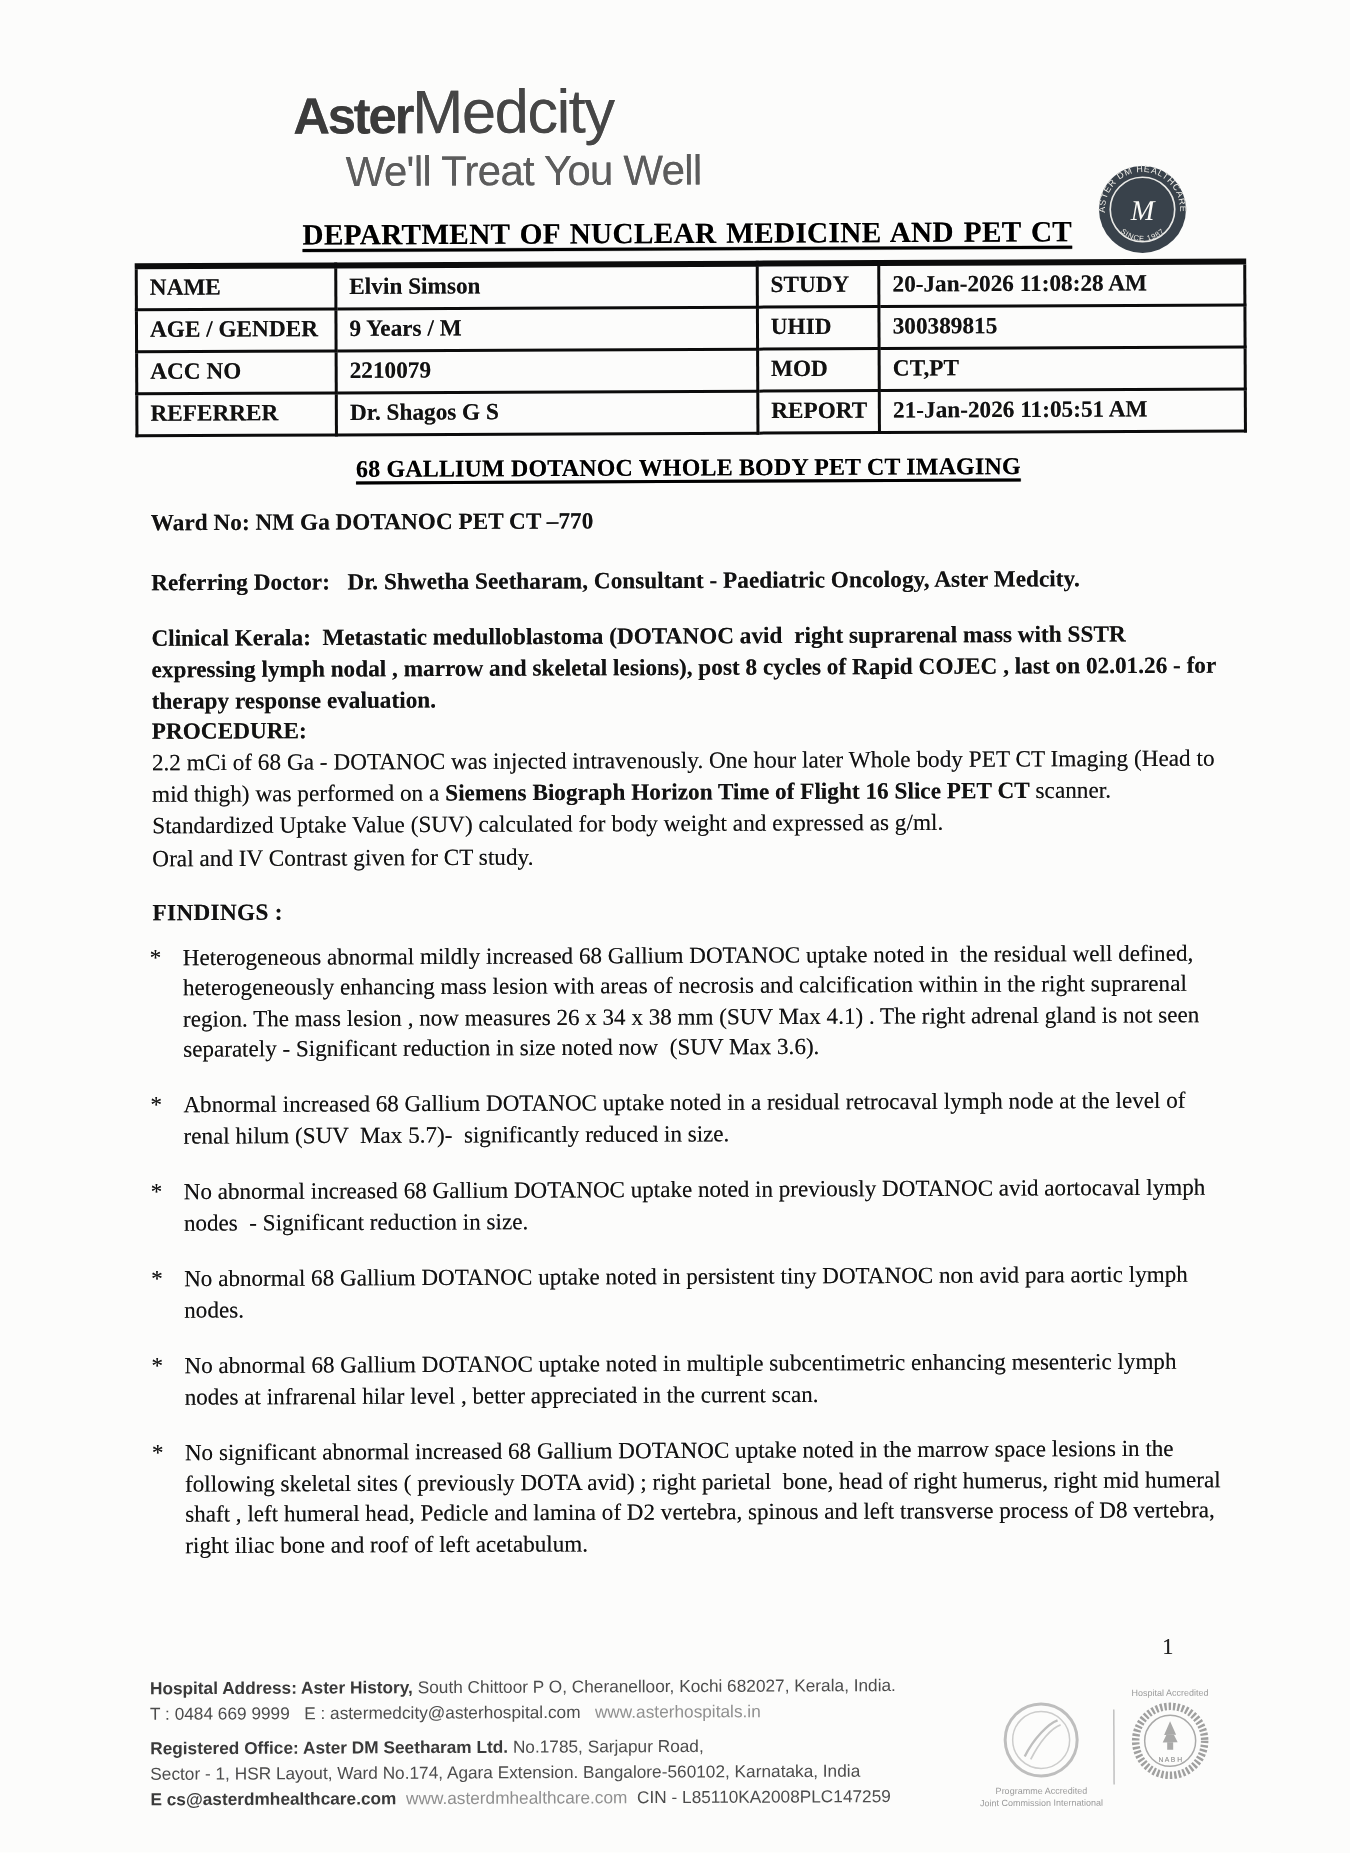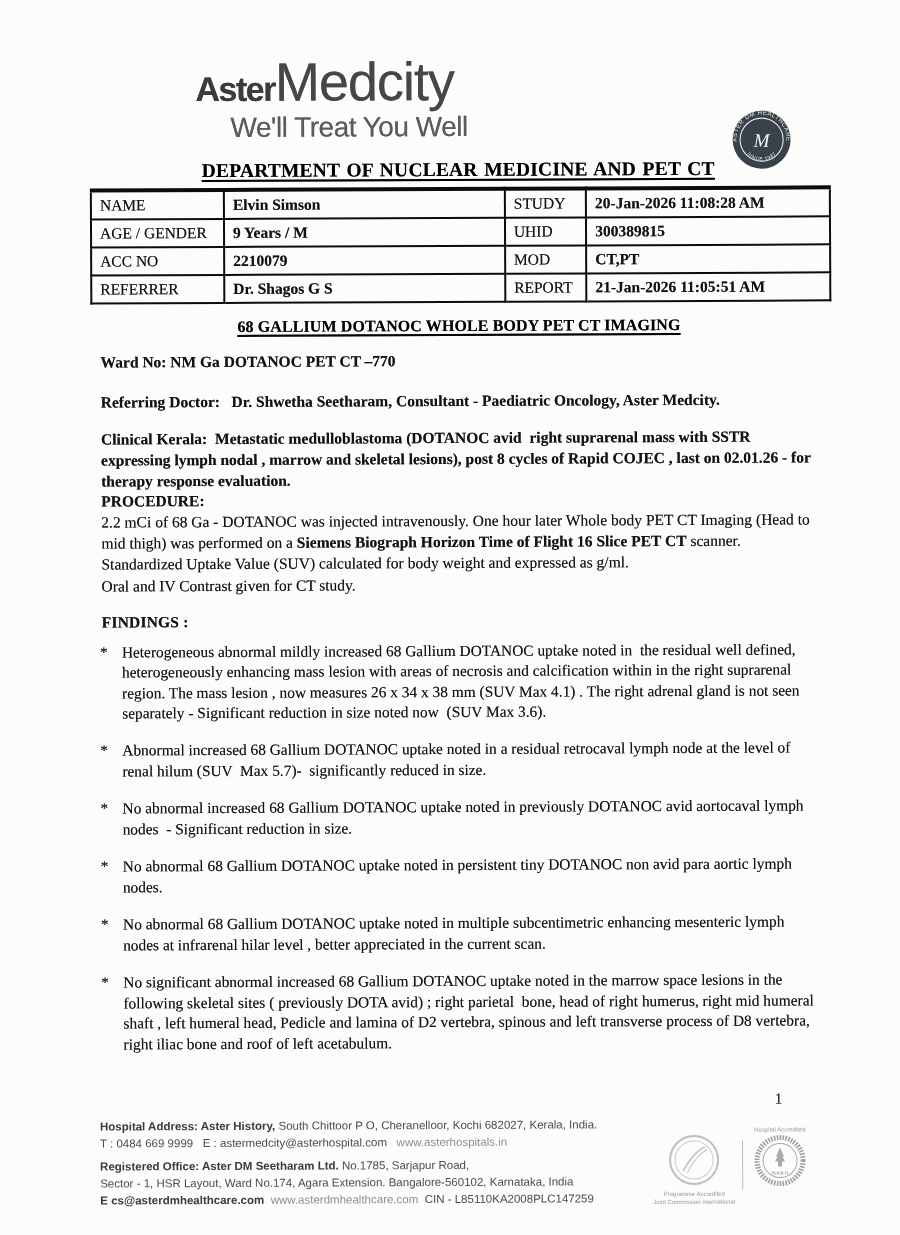--- a/index.html
+++ b/index.html
@@ -11,37 +11,37 @@
   .tilt { transform:rotate(-0.25deg); transform-origin:50% 40%;
           text-shadow:0 0 0.4px rgba(25,25,25,0.6); }
   .main { padding:0 78px 0 97px; }
 
   
   .logo-block { margin:54px 0 0 100px; }
   .logo-line { line-height:1; white-space:nowrap; }
   .logo-aster { font-family:"Liberation Sans", sans-serif; font-weight:bold;
                 font-size:34px; color:#3b3b3b; letter-spacing:-1.5px; }
   .logo-medcity { font-family:"Liberation Sans", sans-serif; font-weight:normal;
-                  font-size:54px; color:#464646; letter-spacing:-1px; }
+                  font-size:41px; color:#464646; letter-spacing:-1px; }
   .tagline { font-family:"Liberation Sans", sans-serif; font-size:28px;
              color:#5c5c5c; margin:3px 0 0 35px; letter-spacing:-0.5px; }
   .seal-top { position:absolute; left:731px; top:55px; width:64px; height:64px; }
 
   h1.dept {
     margin:16px 0 0 0; text-align:center; font-size:19.5px; font-weight:bold;
     color:#000; text-decoration:underline; text-decoration-thickness:2px;
     text-underline-offset:3px; letter-spacing:0.2px; word-spacing:1.5px;
   }
 
   
   table.pt { border-collapse:collapse; width:calc(100% + 16px); margin:6px 0 0 -6px;
              font-size:15.5px; }
   table.pt td { border:2px solid #0c0c0c; padding:1px 6px 2px 8px; height:23px; }
   table.pt { border-top:4px solid #0c0c0c; }
-  td.lbl { font-weight:normal; }
+  td.lbl { font-weight:bold; }
   td.val { font-weight:bold; }
 
   h2.rtitle {
     margin:14px 0 0 0; text-align:center; font-size:16px; font-weight:bold;
     color:#000; text-decoration:underline; text-decoration-thickness:1.5px;
     text-underline-offset:2.5px; letter-spacing:0.1px;
   }
 
   .pre { white-space:pre-wrap; }
   p.scan-no { margin:17px 0 0 4px; font-size:15.5px; font-weight:bold; }

